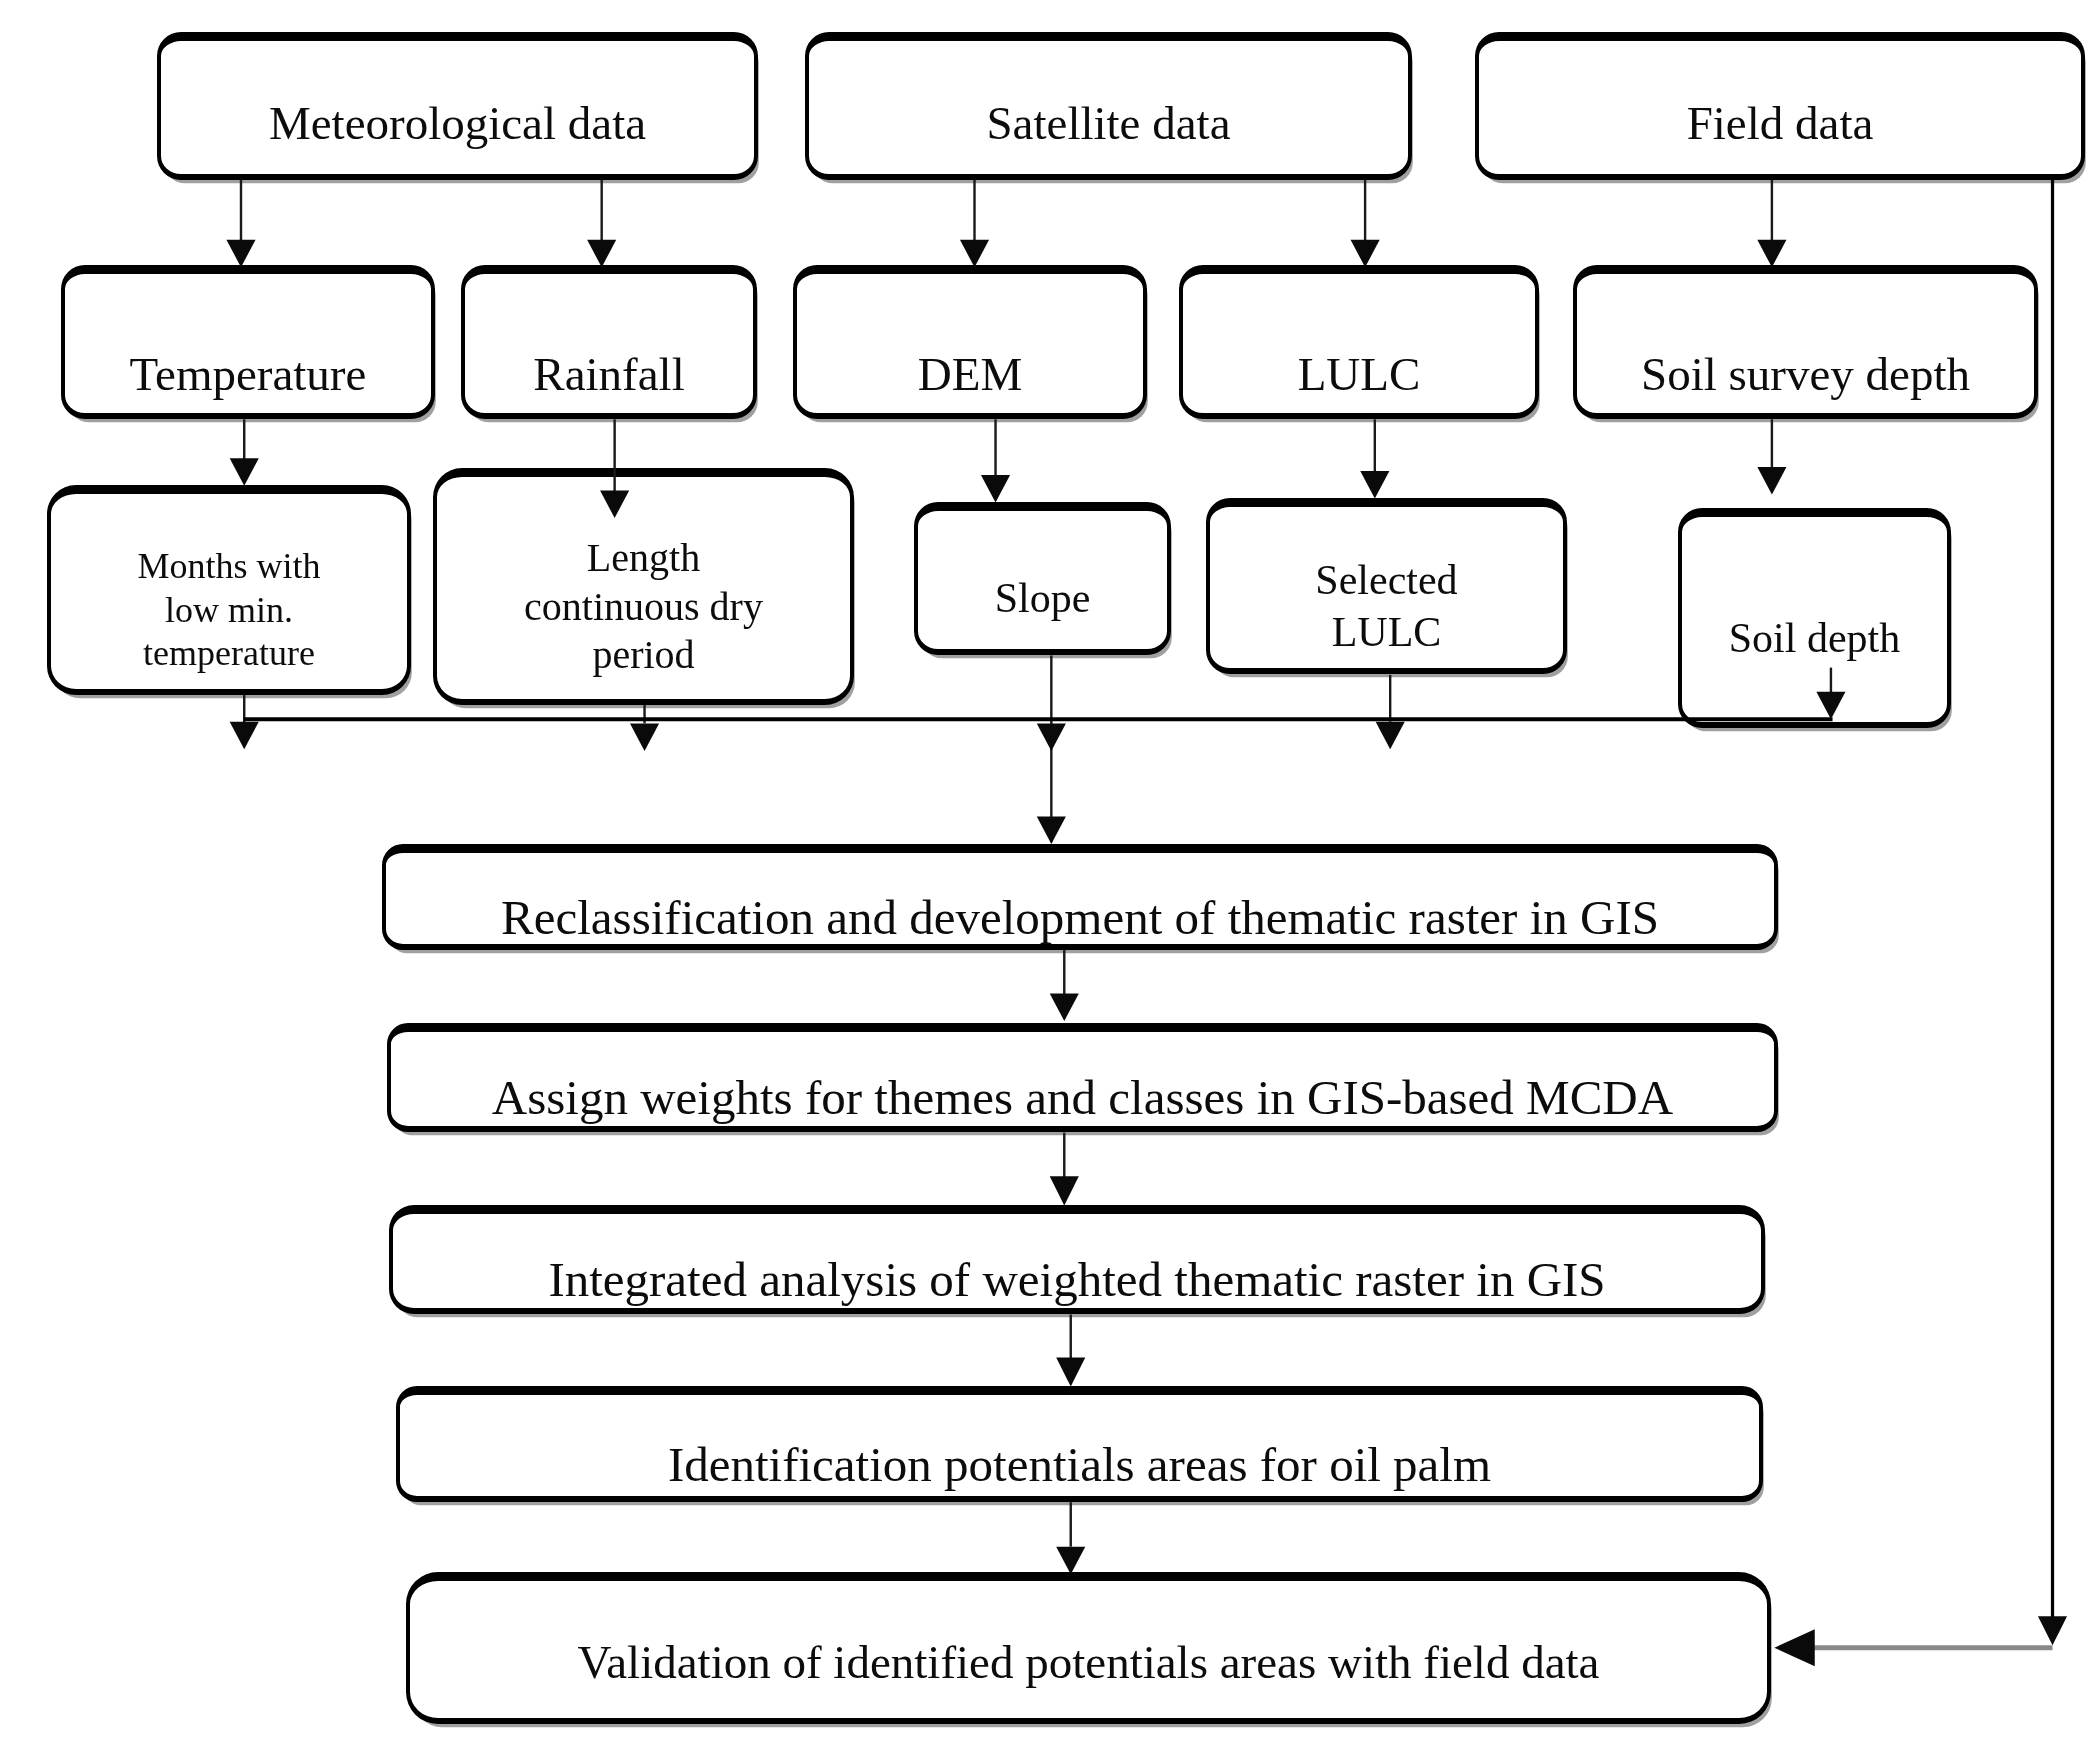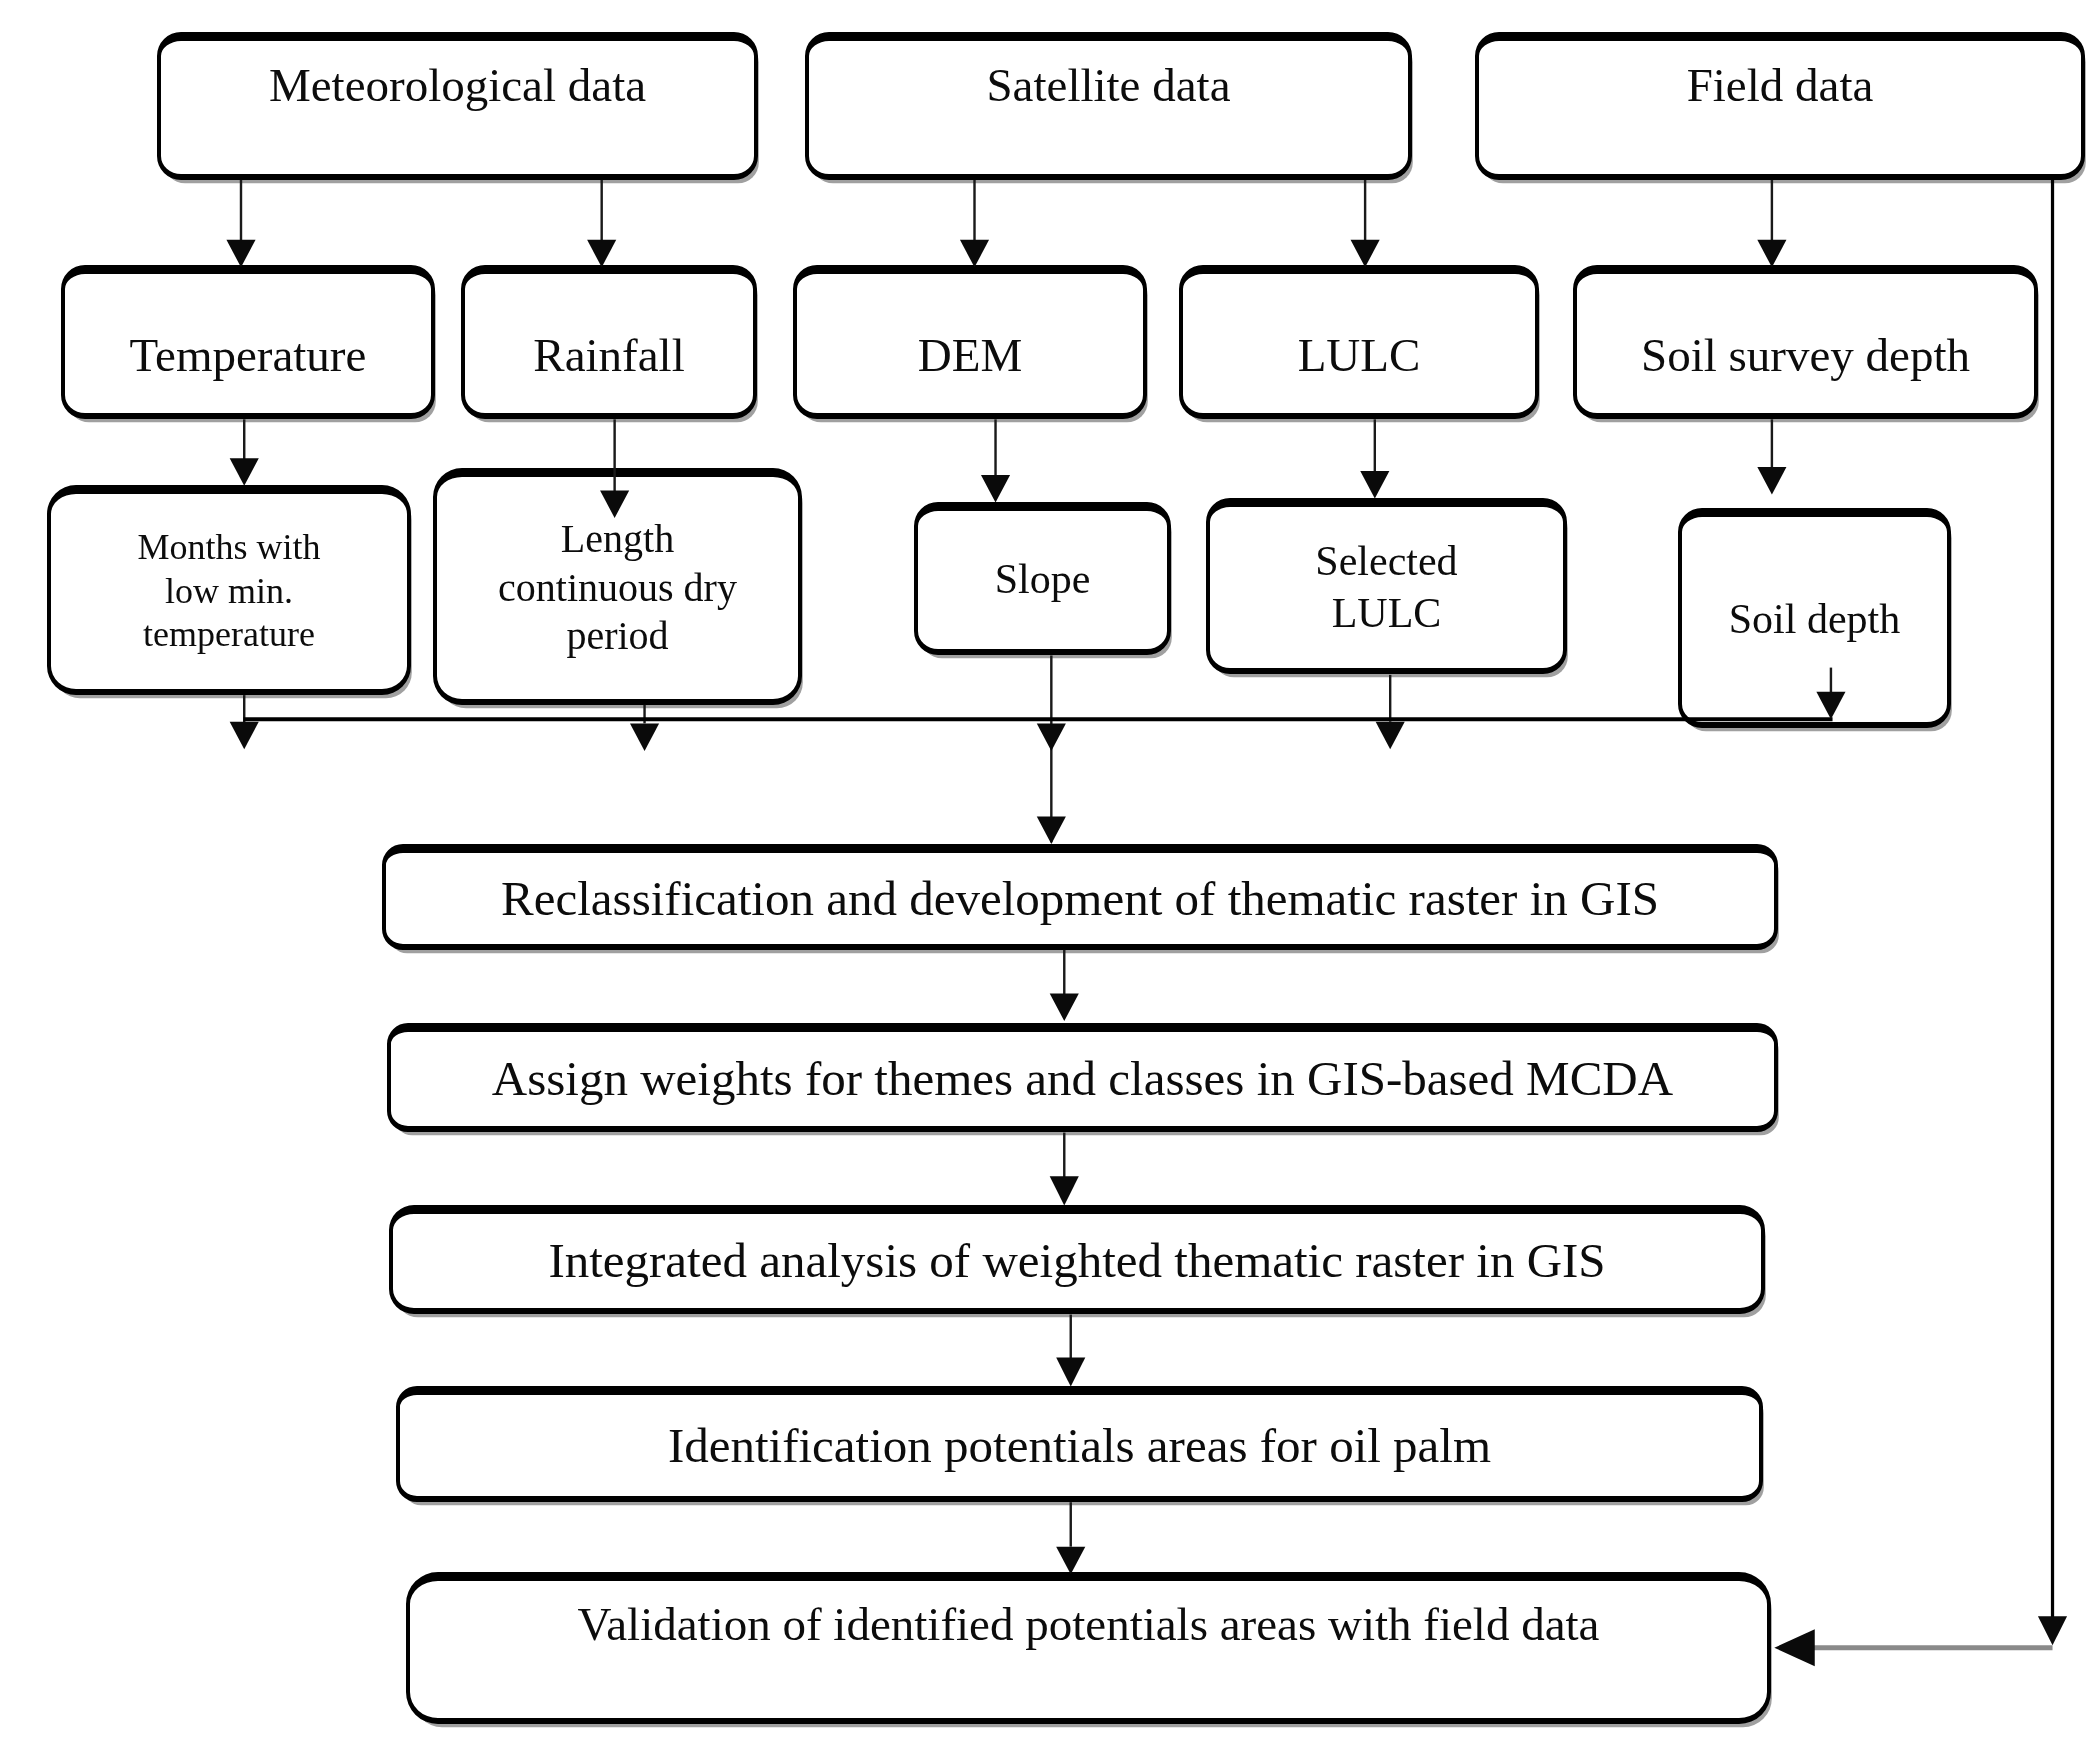--- a/index.html
+++ b/index.html
@@ -8,21 +8,21 @@
     font-family:"Liberation Serif", serif;color:#0c0c0c;overflow:hidden;
   }
   .node{
     position:absolute;box-sizing:border-box;background:#ffffff;
     border:4px solid #000;border-top-width:9px;border-bottom-width:6.5px;
     border-radius:24px;
     box-shadow:4px 6.5px 0 -3.2px #a0a0a0;
     display:flex;align-items:center;justify-content:center;
     text-align:center;z-index:1;
   }
-  .node .label{white-space:pre-line;line-height:1.22;display:block;}
+  .node .label{white-space:pre-line;line-height:1.22;display:block;margin-top:38px;}
   .pad-top{align-items:flex-start;}
   .pad-top .label{padding-top:16px;}
   .pad-top2 .label{padding-top:24px;}
   .f58 .label{font-size:47px;}
   .f52 .label{font-size:42px;}
   .f50 .label{font-size:40px;}
   .f44 .label{font-size:36px;}
   .f60 .label{font-size:49px;}
   .r26{border-radius:21px;}
   .r40{border-radius:32px;}
@@ -59,21 +59,21 @@
   </div>
   <div class="node pad-top2 f58" style="left:1573px;top:265px;width:465px;height:154px;">
     <span class="label">Soil survey depth</span>
   </div>
 
   <div class="node f44" style="left:47px;top:485px;width:364px;height:210px;border-radius:29px;">
     <span class="label">Months with
 low min.
 temperature</span>
   </div>
-  <div class="node f50" style="left:433px;top:468px;width:369px;height:237px;border-radius:29px;">
+  <div class="node f50" style="left:433px;top:468px;width:421px;height:237px;border-radius:29px;">
     <span class="label">Length
 continuous dry
 period</span>
   </div>
   <div class="node f52" style="left:914px;top:502px;width:257px;height:153px;">
     <span class="label">Slope</span>
   </div>
   <div class="node f52" style="left:1206px;top:498px;width:361px;height:176px;">
     <span class="label">Selected
 LULC</span>

